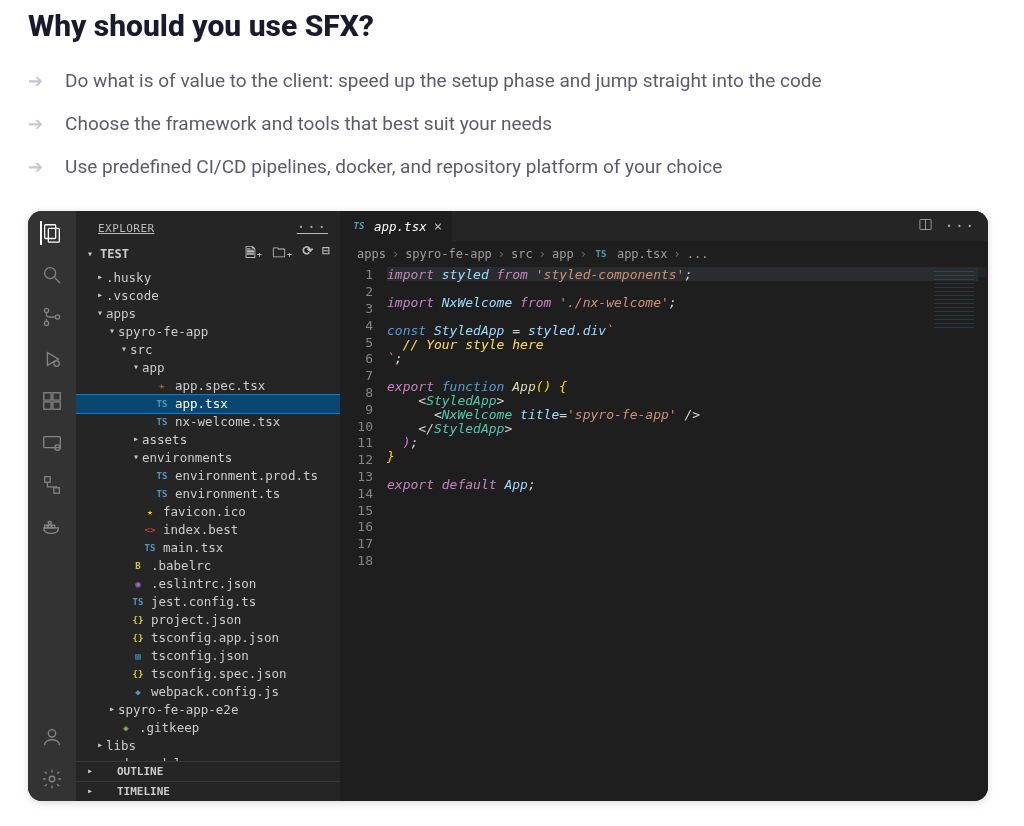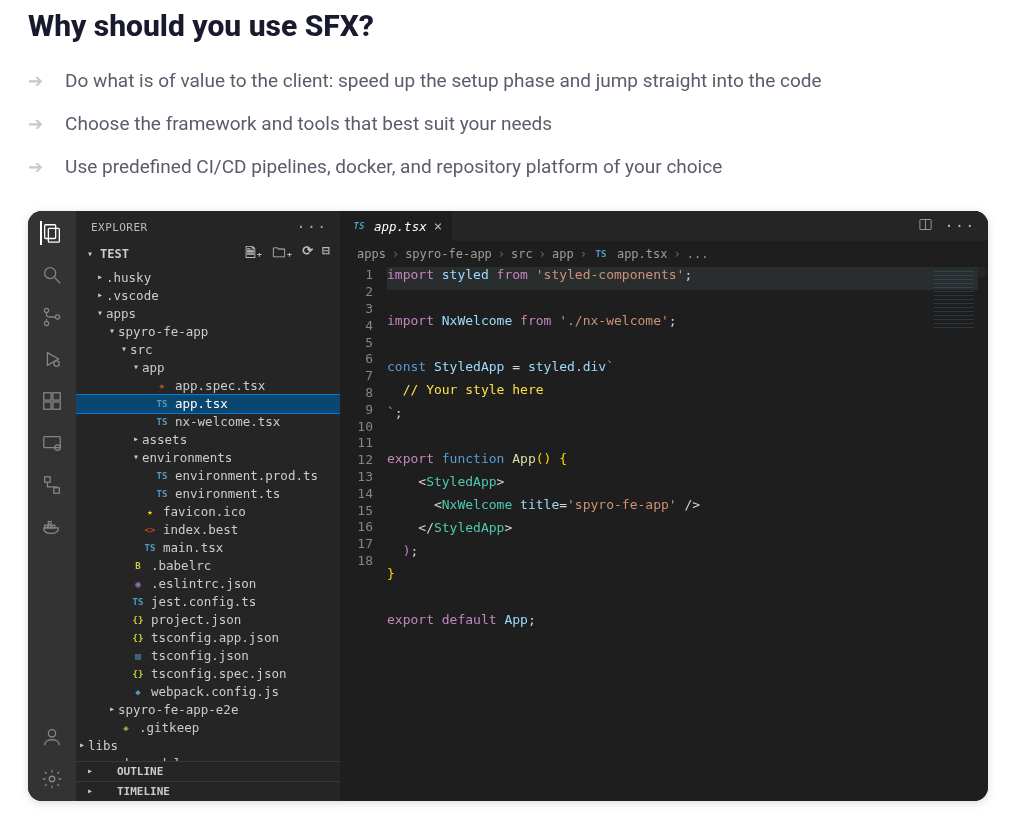--- a/index.html
+++ b/index.html
@@ -83,25 +83,26 @@
 
   
   .sidebar {
     width: 265px;
     background: #252526;
     display:flex; flex-direction:column;
     border-right:1px solid #1e1e1e;
     overflow:hidden;
   }
   .sidebar-header {
-    display:flex; justify-content:space-between; align-items:center;
-    padding: 8px 12px 4px 15px;
+    display:flex; justify-content:space-between; align-items:flex-end;
+    padding: 8px 12px 4px 22px;
     color:#bbbbbb;
     font-size:11px;
     letter-spacing:0.04em;
+    text-decoration:underline;
   }
   .sidebar-header .dots { color:#aaa; font-size:14px; letter-spacing:2px; }
   .tree-root-row {
     display:flex; justify-content:space-between; align-items:center;
     padding: 4px 10px 4px 8px;
     font-size:12px;
     font-weight:700;
     color:#ccc;
   }
   .tree-root-row .left { display:flex; align-items:center; gap:4px; }
@@ -208,21 +209,21 @@
     text-align:right;
     padding:0px 14px 0 0;
     color:#858585;
     user-select:none;
   }
   .gutter div { height:16.8px; line-height:16.8px; }
   .code {
     flex:1;
     padding-right:10px;
   }
-  .code .line { height:23px; line-height:16.8px; white-space:pre; }
+  .code .line { height:14px; line-height:16.8px; white-space:pre;font-style:italic; }
   .code .line.hl { background:#2a2d2e; }
   .minimap {
     position:absolute;
     top:0; right:2px;
     width:56px; height:80px;
     opacity:0.5;
     background:
       linear-gradient(#2a2d2e,#2a2d2e) 0 0/100% 10px no-repeat,
       transparent;
   }
@@ -475,21 +476,21 @@
           </div>
           <div class="tree-row" style="padding-left: 30px;">
             <span class="chev right"></span>
             <span>spyro-fe-app-e2e</span>
           </div>
           <div class="tree-row" style="padding-left: 30px;">
             <span class="chev none"></span>
             <span class="ficon green">◈</span>
             <span>.gitkeep</span>
           </div>
-          <div class="tree-row" style="">
+          <div class="tree-row" style="padding-left: 18px;">
             <span class="chev right"></span>
             <span>libs</span>
           </div>
           <div class="tree-row" style="padding-left: 18px;">
             <span class="chev right"></span>
             <span>node_modules</span>
           </div>
         </div>
       <div class="collapsible-section">
         <span class="chev right"></span>

